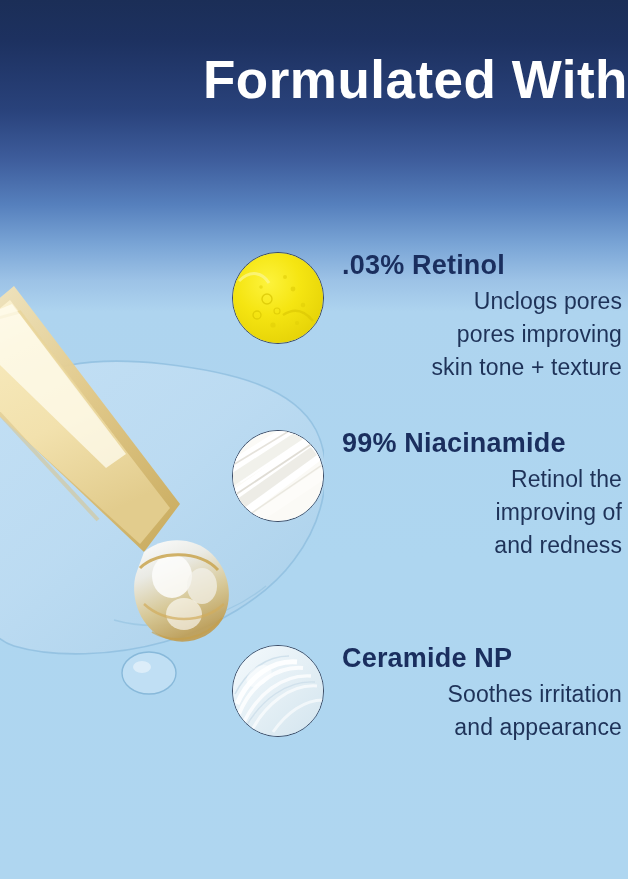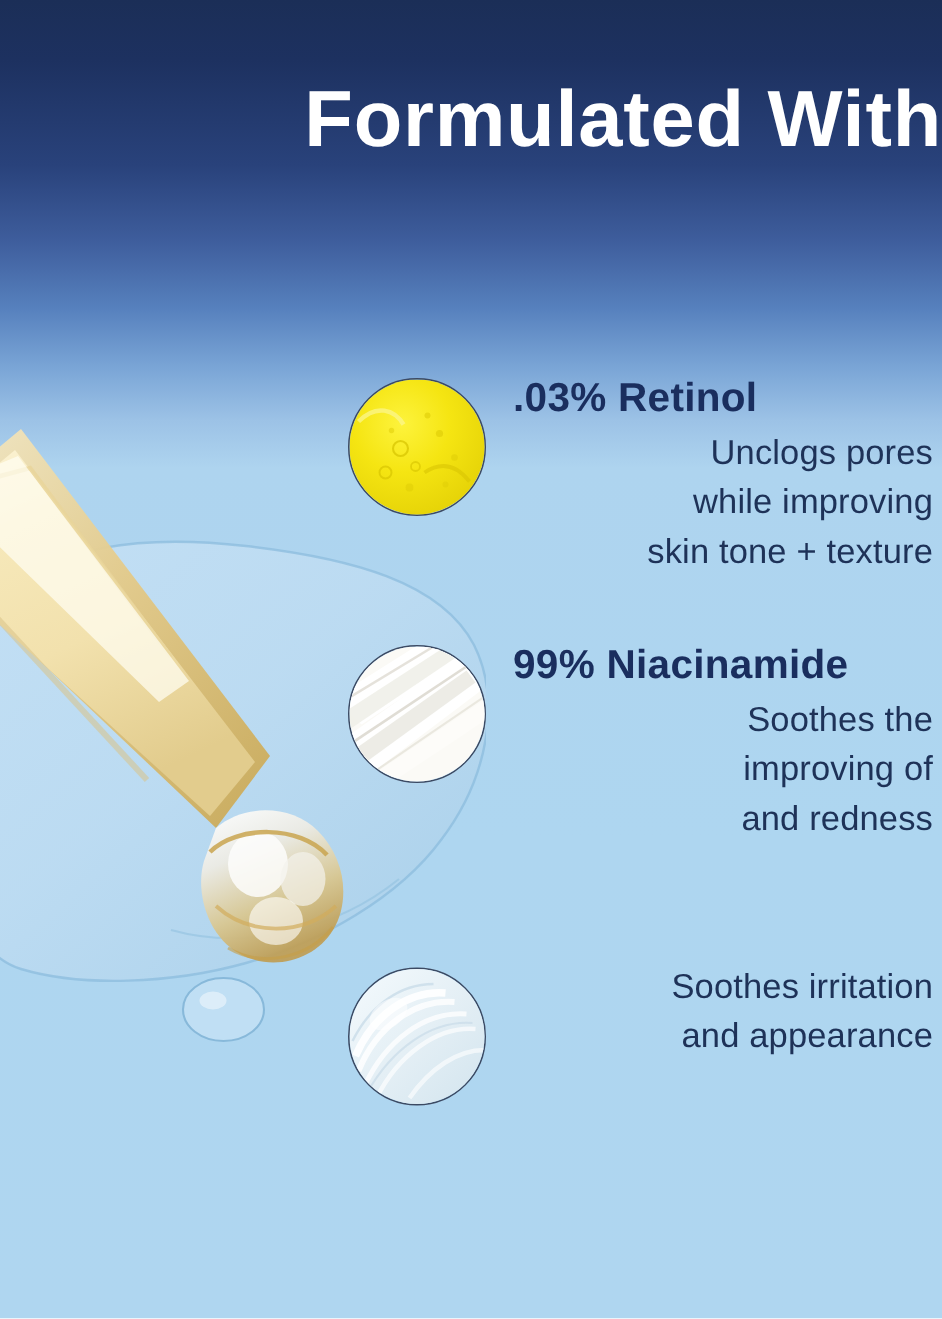--- a/index.html
+++ b/index.html
@@ -221,21 +221,21 @@
           <circle cx="70" cy="52" r="2.2" fill="#ddcb06" opacity="0.5"></circle>
           <circle cx="28" cy="34" r="1.8" fill="#ddcb06" opacity="0.5"></circle>
           <circle cx="40" cy="72" r="2.6" fill="#ddcb06" opacity="0.5"></circle>
           <circle cx="64" cy="70" r="2" fill="#ddcb06" opacity="0.45"></circle>
         </svg>
       </div>
       <div class="ingredient-text">
         <div class="ing-name">.03% Retinol</div>
         <div class="ing-desc">
           <span class="ing-desc-line">Unclogs pores</span>
-          <span class="ing-desc-line">while improving</span>
+          <span class="ing-desc-line">pores improving</span>
           <span class="ing-desc-line">skin tone + texture</span>
         </div>
       </div>
     </div>
 
     <div class="ingredient niacinamide">
       <div class="swatch">
         <svg width="92" height="92" viewBox="0 0 92 92" xmlns="http://www.w3.org/2000/svg">
           <rect x="0" y="0" width="92" height="92" fill="#fbfaf6"></rect>
           <path d="M -10,34 L 60,-10 L 78,6 L 8,52 Z" fill="#ffffff"></path>
@@ -244,21 +244,21 @@
           <path d="M -10,78 L 78,16 L 84,24 L -4,88 Z" fill="#e9e7e0" opacity="0.8"></path>
           <path d="M 6,92 L 92,34 L 92,48 L 26,92 Z" fill="#fdfcf9"></path>
           <path d="M -10,40 L 66,-6" fill="none" stroke="#dedbd2" stroke-width="1.6" opacity="0.8"></path>
           <path d="M -10,72 L 80,12" fill="none" stroke="#d8d5cb" stroke-width="1.8" opacity="0.8"></path>
           <path d="M 4,92 L 92,32" fill="none" stroke="#e2dfd6" stroke-width="1.4" opacity="0.7"></path>
         </svg>
       </div>
       <div class="ingredient-text">
         <div class="ing-name">99% Niacinamide</div>
         <div class="ing-desc">
-          <span class="ing-desc-line">Soothes the</span>
+          <span class="ing-desc-line">Retinol the</span>
           <span class="ing-desc-line">improving of</span>
           <span class="ing-desc-line">and redness</span>
         </div>
       </div>
     </div>
 
     <div class="ingredient ceramide">
       <div class="swatch">
         <svg width="92" height="92" viewBox="0 0 92 92" xmlns="http://www.w3.org/2000/svg">
           <defs>
@@ -273,20 +273,21 @@
           <path d="M 6,68 C 18,38 44,20 70,22" fill="none" stroke="#ffffff" stroke-width="4" opacity="0.8"></path>
           <path d="M 10,78 C 24,48 50,28 78,30" fill="none" stroke="#ffffff" stroke-width="3.4" opacity="0.75"></path>
           <path d="M 18,86 C 32,58 58,38 84,40" fill="none" stroke="#ffffff" stroke-width="3" opacity="0.65"></path>
           <path d="M 2,48 C 14,24 34,10 56,10" fill="none" stroke="#c9dce8" stroke-width="1.6" opacity="0.8"></path>
           <path d="M 12,82 C 28,54 54,34 82,36" fill="none" stroke="#c9dce8" stroke-width="1.4" opacity="0.7"></path>
           <path d="M 40,86 C 54,66 72,54 90,54" fill="none" stroke="#ffffff" stroke-width="3" opacity="0.6"></path>
           <ellipse cx="26" cy="30" rx="14" ry="9" fill="#ffffff" opacity="0.5" transform="rotate(-35 26 30)"></ellipse>
         </svg>
       </div>
       <div class="ingredient-text">
+        <div class="ing-name">Ceramide NP</div>
         <div class="ing-desc">
           <span class="ing-desc-line">Soothes irritation</span>
           <span class="ing-desc-line">and appearance</span>
         </div>
       </div>
     </div>
 
   </div>
 </div>
 

